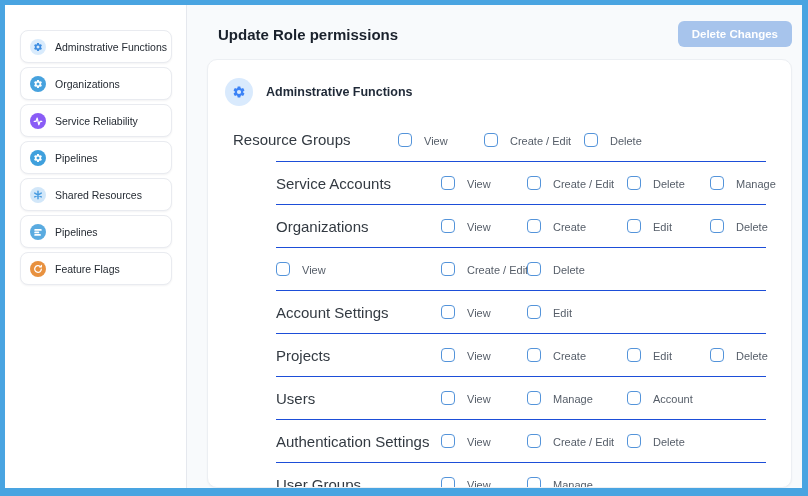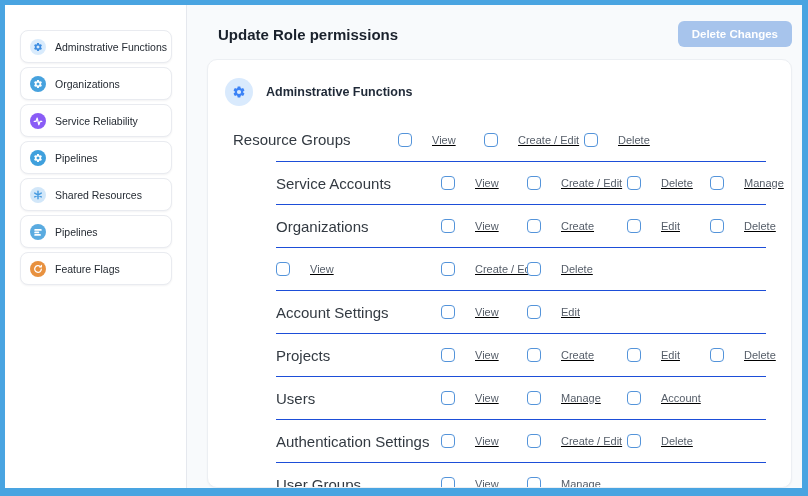--- a/index.html
+++ b/index.html
@@ -59,21 +59,21 @@
   .panel-title { font-size:12.5px; font-weight:700; color:#1f2937; }
 
   .rows { padding:0 25px; }
   .row {
     display:grid;
     grid-template-columns:165px 86px 100px 83px 1fr;
     align-items:center; height:43px;
   }
   .row + .row { border-top:1px solid #1d4ed8;margin-left:43px; }
   .resource { font-size:15px; font-weight:500; color:#333a42; }
-  .perm { display:flex; align-items:center; gap:20px; cursor:pointer;text-decoration:underline; }
+  .perm { display:flex; align-items:flex-end; gap:12px; cursor:pointer; }
   .cb {
     width:14px; height:14px; flex-shrink:0;
     border:1.5px solid #5494da; border-radius:4px; background:#fff;
   }
   .perm-label { font-size:11px; color:#555d68; white-space:nowrap; }
 </style>
 </head>
 <body>
 
 <div class="frame">

